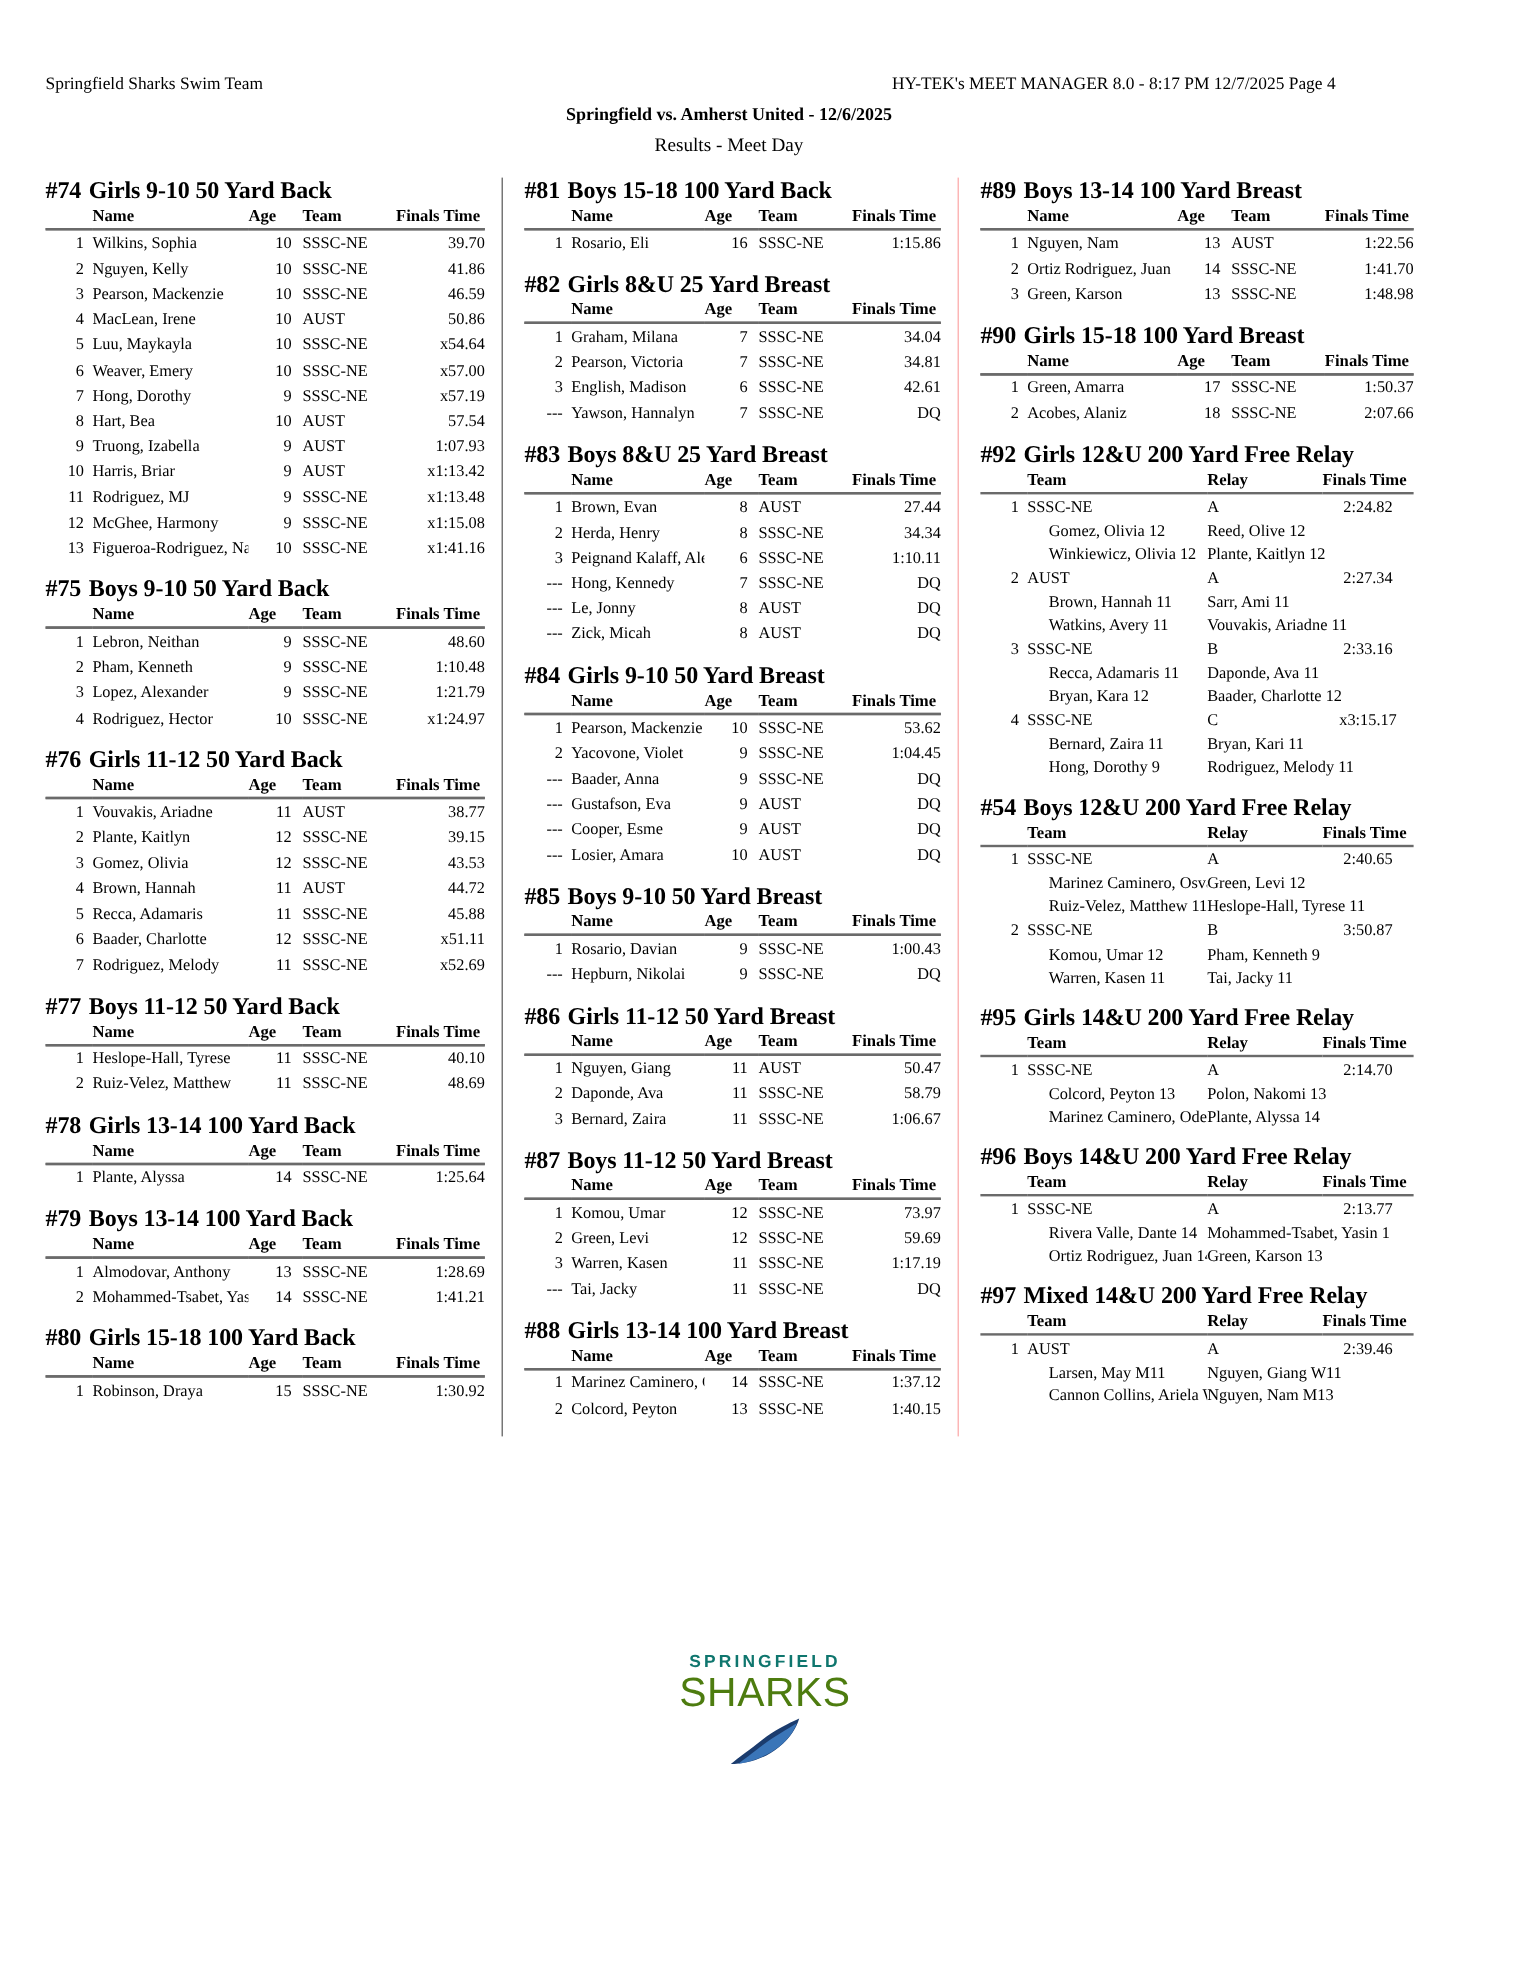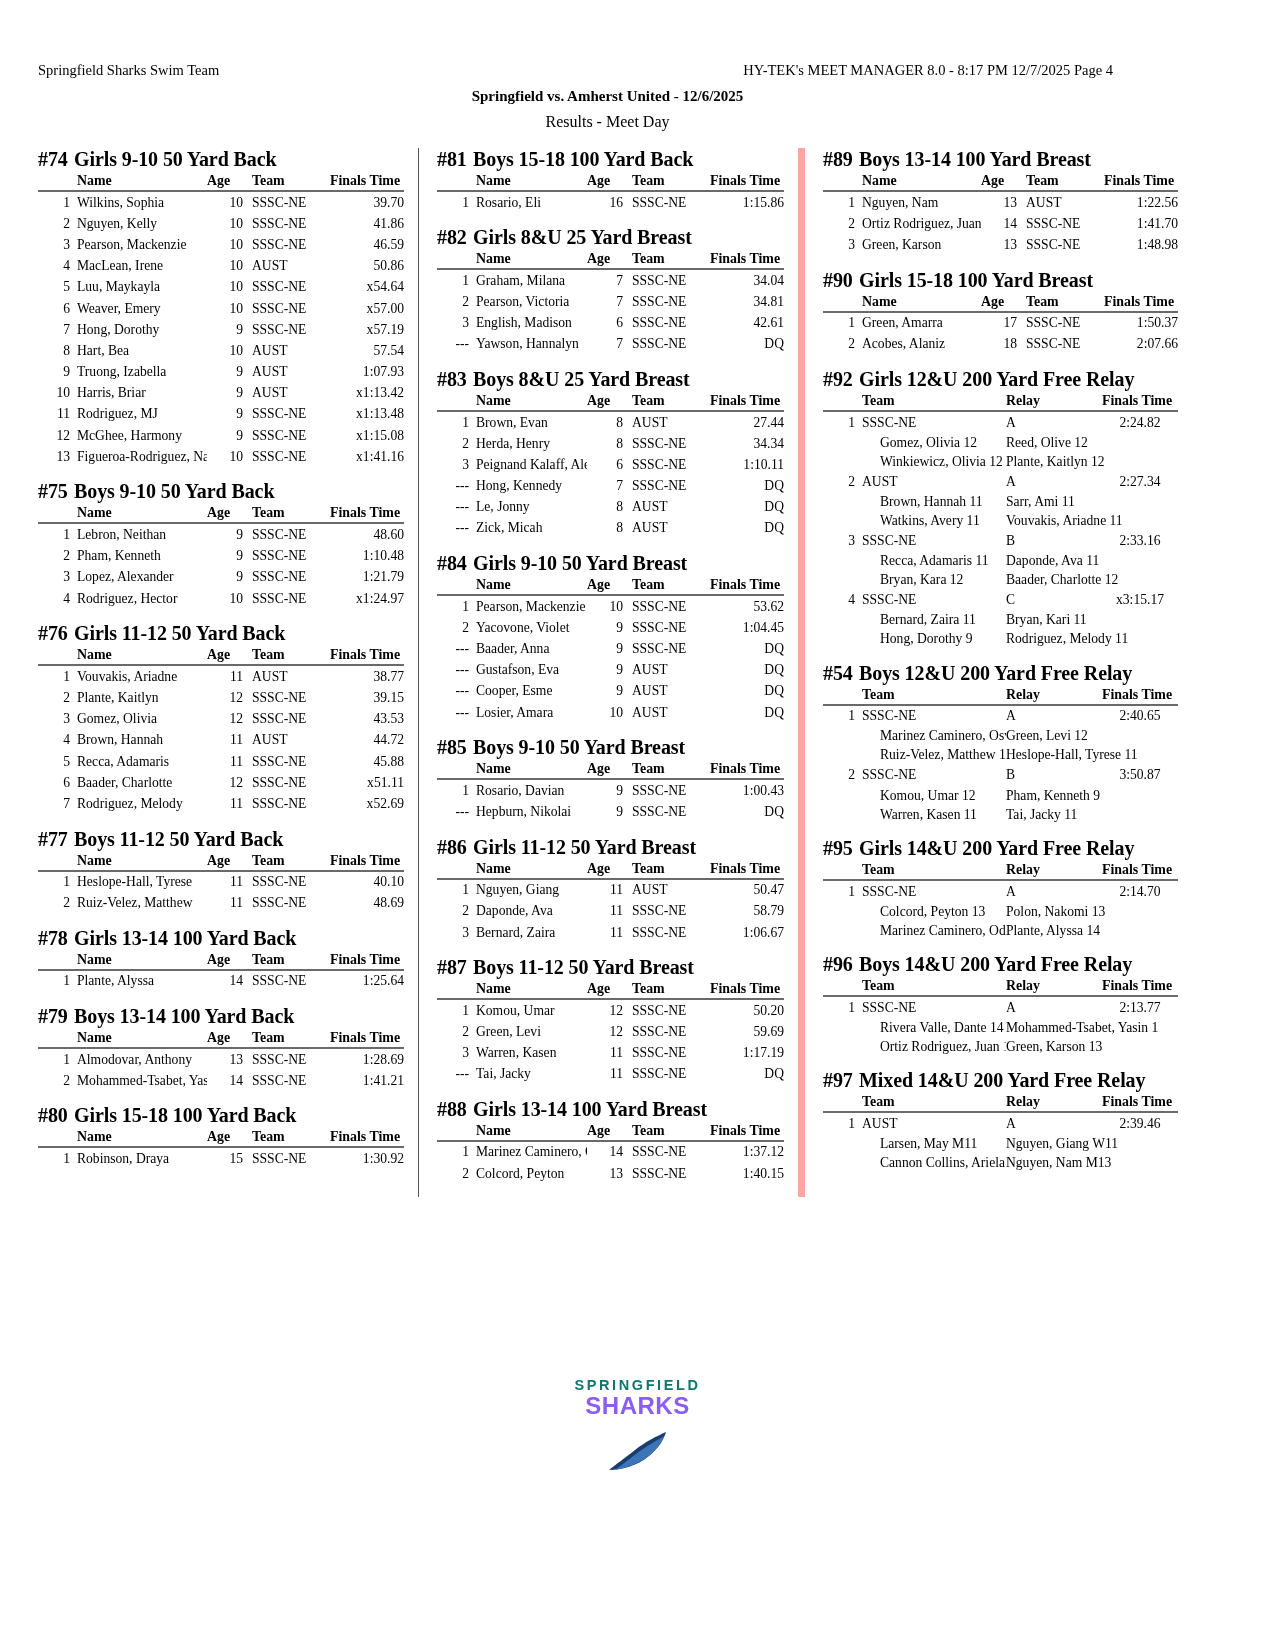--- a/index.html
+++ b/index.html
@@ -62,21 +62,21 @@
     width: 1140px;
     display: flex;
   }
   .col {
     width: 380px;
     box-sizing: border-box;
     position: relative;
   }
   .col-1 { padding-right: 14px; }
   .col-2 { padding-left: 18px; padding-right: 14px; border-left: 1px solid #555; }
-  .col-3 { padding-left: 18px; border-left: 7px solid #fca5a5; }
+  .col-3 { padding-left: 18px; border-left: 1px solid #fca5a5; }
 
   
   .event { margin-bottom: 13px; }
   .event-title {
     font-size: 20px;
     font-weight: bold;
     margin-bottom: 2px;
     white-space: nowrap;
     letter-spacing: -0.1px;
   }
@@ -143,24 +143,24 @@
   .logo-top {
     font-family: "Liberation Sans", sans-serif;
     font-size: 14.5px;
     font-weight: bold;
     letter-spacing: 2.6px;
     color: #0f766e;
     line-height: 1;
   }
   .logo-main {
     font-family: "Liberation Sans", sans-serif;
-    font-size: 24px;
-    font-weight: bold;
+    font-size: 34px;
+    font-weight: normal;
     letter-spacing: 0.5px;
-    color: #8b5cf6;
+    color: #4d7c0f;
     line-height: 1.02;
     margin-top: 1px;
   }
   .logo-fin {
     position: absolute;
     left: 50%;
     top: 52px;
     transform: translateX(-50%);
     width: 62px;
     height: 44px;
@@ -871,21 +871,21 @@
               </tr>
             </thead>
             <tbody>
               <tr>
                 <td class="c-place">1</td>
                 <td class="c-name">
                   <span class="clip">Komou, Umar</span>
                 </td>
                 <td class="c-age">12</td>
                 <td class="c-team">SSSC-NE</td>
-                <td class="c-time">50.20</td>
+                <td class="c-time">73.97</td>
               </tr>
               <tr>
                 <td class="c-place">2</td>
                 <td class="c-name">
                   <span class="clip">Green, Levi</span>
                 </td>
                 <td class="c-age">12</td>
                 <td class="c-team">SSSC-NE</td>
                 <td class="c-time">59.69</td>
               </tr>

